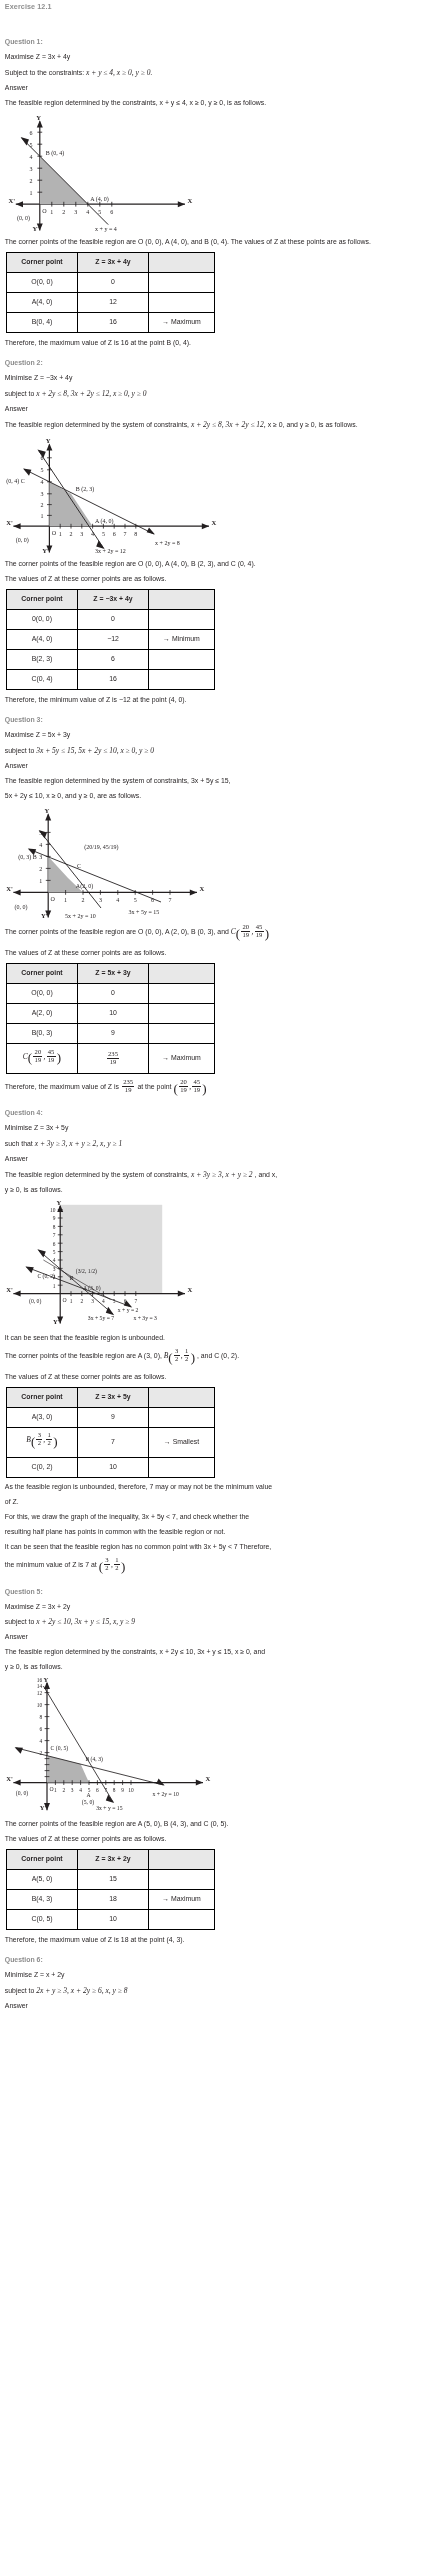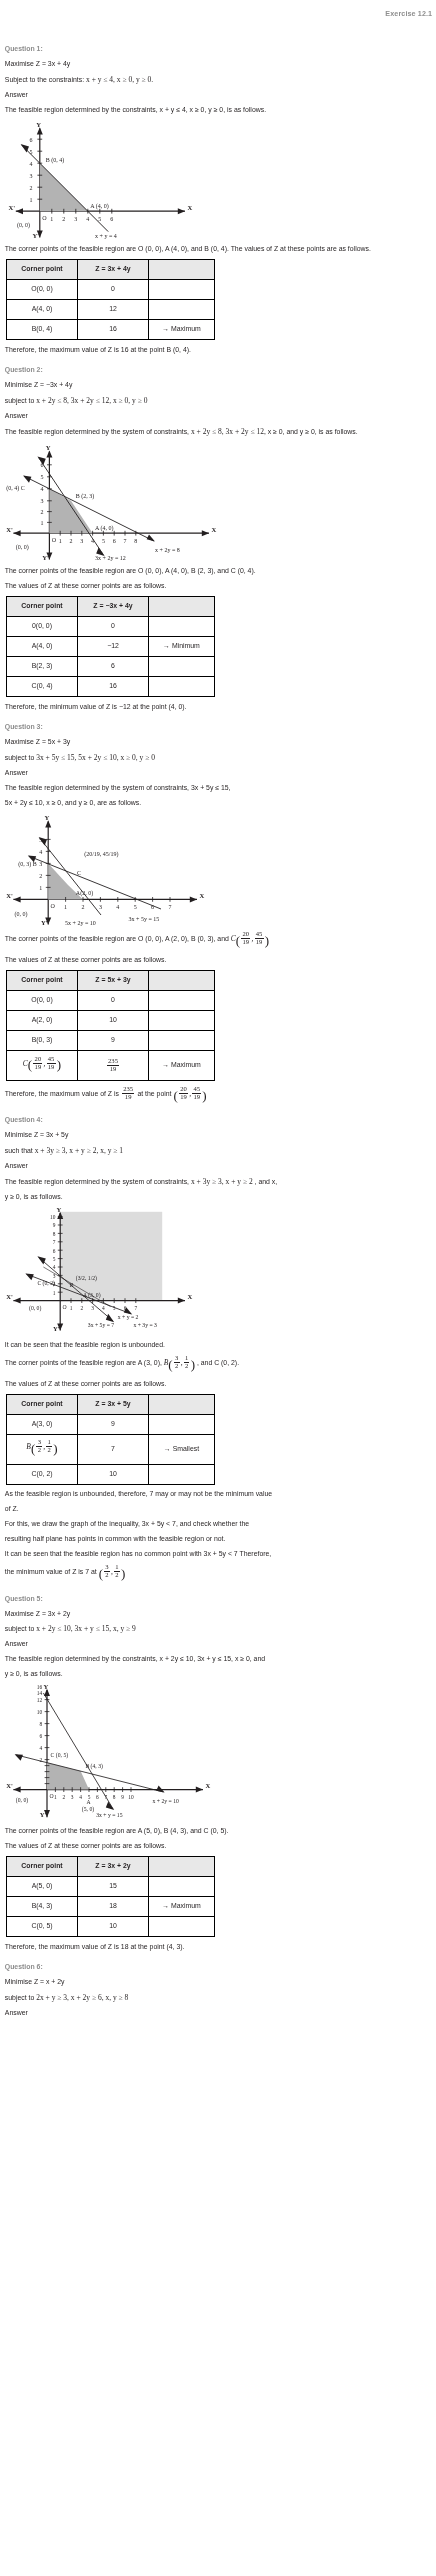--- a/index.html
+++ b/index.html
@@ -8,38 +8,39 @@
     width: 437px;
     background: #ffffff;
     font-family: "Liberation Sans", sans-serif;
     color: #231f20;
     font-size: 6.9px;
     line-height: 1.55;
   }
   .page { width: 437px; padding: 0 4.8px 18px 4.8px; }
 
   .ex-title {
-    text-align: right;
+    text-align: left;
     font-weight: bold;
     color: #8f8f8f;
     font-size: 7.2px;
-    padding-top: 8px;
+    padding-top: 1px;
     padding-bottom: 15.6px;
     letter-spacing: 0.1px;
   }
 
   .q-head {
     font-weight: bold;
     color: #8d8d8d;
     font-size: 6.9px;
     margin: 9.6px 0 4.2px 0;
   }
   .line { margin: 4.2px 0; }
   .math {
     font-family: "Liberation Serif", serif;
+    font-style: italic;
     font-size: 7.5px;
     white-space: nowrap;
   }
   .inlinemath {
     font-family: "Liberation Serif", serif;
     font-style: italic;
     font-size: 7.5px;
   }
 
   

